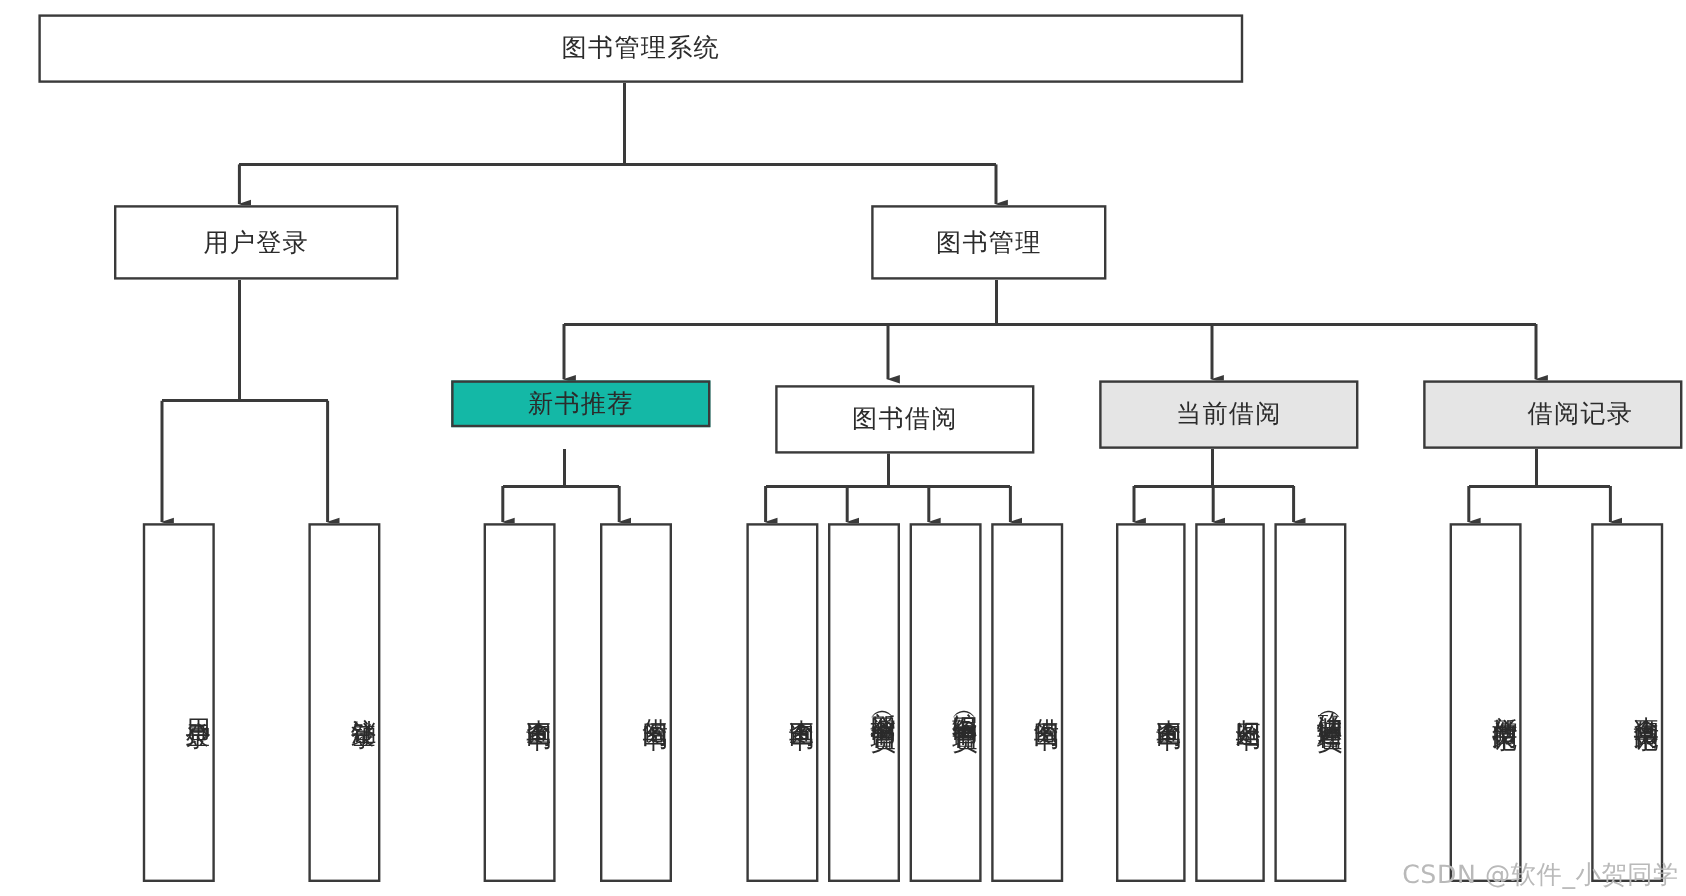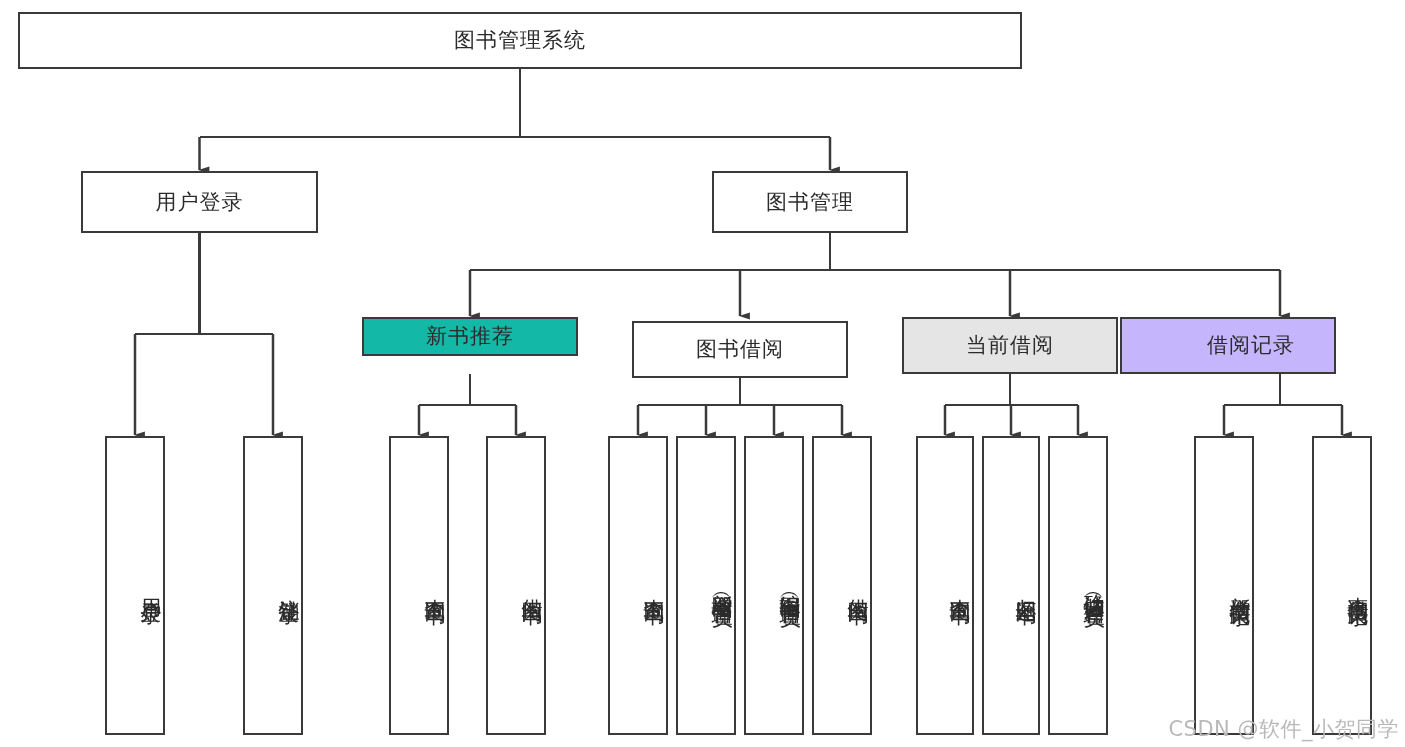--- a/index.html
+++ b/index.html
@@ -30,20 +30,21 @@
     box-sizing: border-box;
     background: #ffffff;
     border: 2.5px solid #3a3a3a;
     display: flex;
     align-items: center;
     justify-content: center;
     color: #2b2b2b;
     line-height: 1.18;
     text-align: left;
     user-select: none;
+    margin-left: 14px;
   }
   .node.horizontal {
     writing-mode: horizontal-tb;
     font-size: 21px;
     letter-spacing: 1px;
   }
   .node.vertical {
     writing-mode: vertical-rl;
     text-orientation: upright;
     font-size: 21px;
@@ -129,21 +130,21 @@
       </div>
       <div class="node horizontal" style="left: 362px; top: 317px; width: 216px; height: 39px; border-color: rgb(58, 58, 58); background: #14b8a6; color: rgb(43, 43, 43);">
         <span class="node-label">新书推荐</span>
       </div>
       <div class="node horizontal" style="left: 632px; top: 321px; width: 216px; height: 57px; border-color: rgb(58, 58, 58); background: rgb(255, 255, 255); color: rgb(43, 43, 43);">
         <span class="node-label">图书借阅</span>
       </div>
       <div class="node horizontal" style="left: 902px; top: 317px; width: 216px; height: 57px; border-color: rgb(58, 58, 58); background: #e5e5e5; color: rgb(43, 43, 43);">
         <span class="node-label">当前借阅</span>
       </div>
-      <div class="node horizontal" style="left: 1120px; top: 317px; width: 216px; height: 57px; border-color: rgb(58, 58, 58); background: #c4b5fd; color: rgb(43, 43, 43); padding-left: 46px;">
+      <div class="node horizontal" style="left: 1172px; top: 317px; width: 216px; height: 57px; border-color: rgb(58, 58, 58); background: #e5e5e5; color: rgb(43, 43, 43); padding-left: 46px;">
         <span class="node-label">借阅记录</span>
       </div>
       <div class="node vertical" style="left: 105px; top: 436px; width: 60px; height: 299px; border-color: rgb(58, 58, 58); background: rgb(255, 255, 255); color: rgb(43, 43, 43);">
         <span class="node-label">用户登录</span>
       </div>
       <div class="node vertical" style="left: 243px; top: 436px; width: 60px; height: 299px; border-color: rgb(58, 58, 58); background: rgb(255, 255, 255); color: rgb(43, 43, 43);">
         <span class="node-label">注销登录</span>
       </div>
       <div class="node vertical" style="left: 389px; top: 436px; width: 60px; height: 299px; border-color: rgb(58, 58, 58); background: rgb(255, 255, 255); color: rgb(43, 43, 43);">
         <span class="node-label">查询图书</span>

